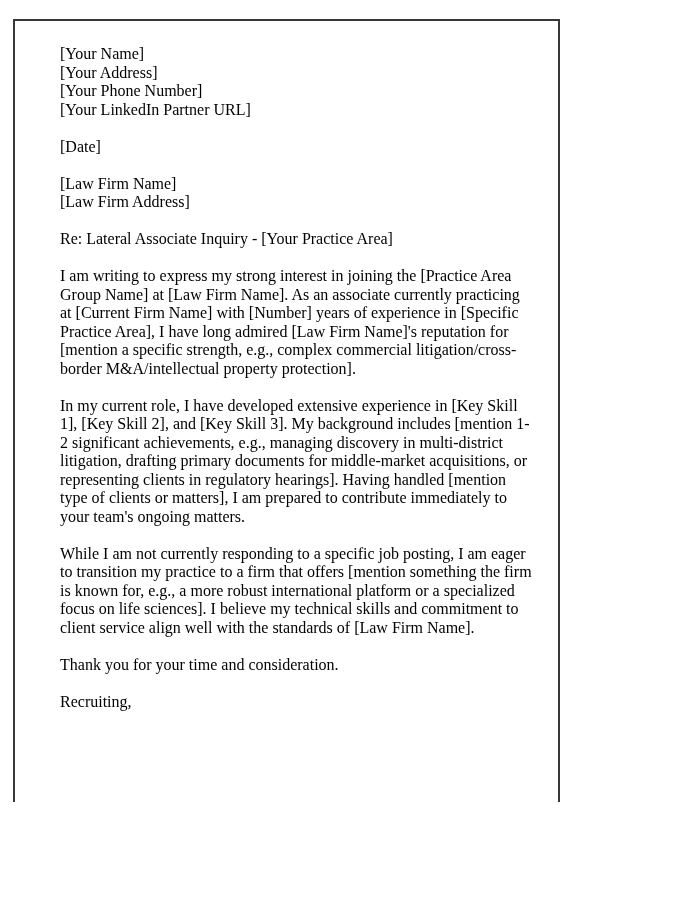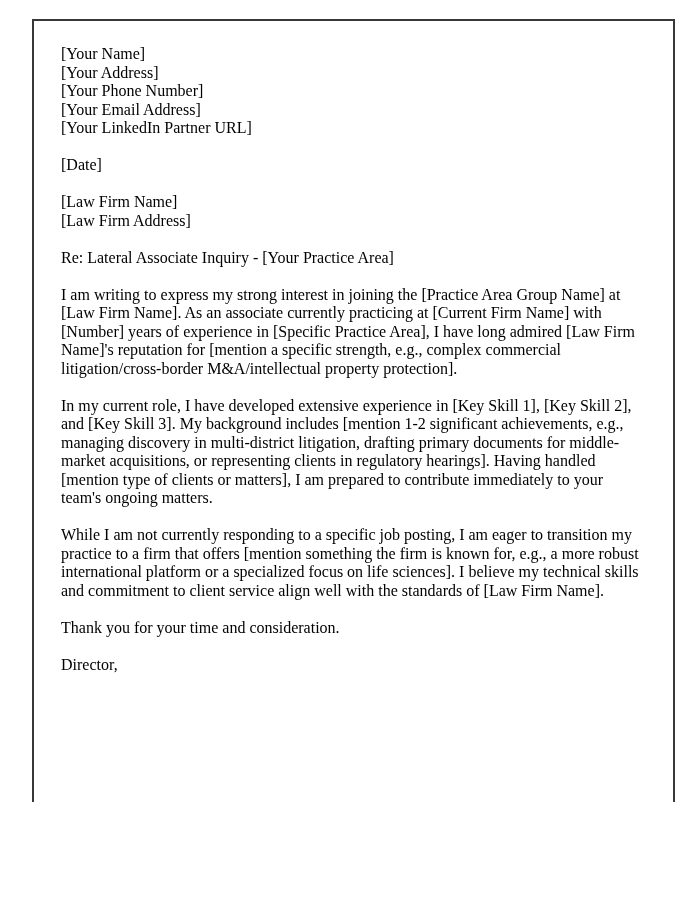--- a/index.html
+++ b/index.html
@@ -9,28 +9,28 @@
   }
   body {
     width: 700px;
     height: 900px;
     position: relative;
     font-family: "Liberation Serif", serif;
     color: #000000;
   }
   .letter-box {
     position: absolute;
-    left: 32px;
+    left: 13px;
     top: 19px;
-    width: 643px;
+    width: 547px;
     height: 783px;
     box-sizing: border-box;
     border: 2px solid #383838;
     border-bottom: none;
-    padding: 24px 26px 0 27px;
+    padding: 24px 26px 0 45px;
     overflow: hidden;
     background: #ffffff;
   }
   .letter-box, .letter-box p, .letter-box div {
     font-size: 16px;
     line-height: 18.5px;
   }
   .block {
     margin: 0 0 18.5px 0;
   }
@@ -41,34 +41,33 @@
 </style>
 </head>
 <body>
 
 <div class="letter-box">
 
   <div class="block">
     <div class="line">[Your Name]</div>
     <div class="line">[Your Address]</div>
     <div class="line">[Your Phone Number]</div>
-    <div class="line">[Your Email Address]</div>
     <div class="line">[Your LinkedIn Partner URL]</div>
   </div>
 
   <div class="block">[Date]</div>
 
   <div class="block">
     <div class="line">[Law Firm Name]</div>
     <div class="line">[Law Firm Address]</div>
   </div>
 
   <div class="block">Re: Lateral Associate Inquiry - [Your Practice Area]</div>
 
 
   <p class="block">I am writing to express my strong interest in joining the [Practice Area Group Name] at [Law Firm Name]. As an associate currently practicing at [Current Firm Name] with [Number] years of experience in [Specific Practice Area], I have long admired [Law Firm Name]'s reputation for [mention a specific strength, e.g., complex commercial litigation/cross-border M&amp;A/intellectual property protection].</p>
   <p class="block">In my current role, I have developed extensive experience in [Key Skill 1], [Key Skill 2], and [Key Skill 3]. My background includes [mention 1-2 significant achievements, e.g., managing discovery in multi-district litigation, drafting primary documents for middle-market acquisitions, or representing clients in regulatory hearings]. Having handled [mention type of clients or matters], I am prepared to contribute immediately to your team's ongoing matters.</p>
   <p class="block">While I am not currently responding to a specific job posting, I am eager to transition my practice to a firm that offers [mention something the firm is known for, e.g., a more robust international platform or a specialized focus on life sciences]. I believe my technical skills and commitment to client service align well with the standards of [Law Firm Name].</p>
   <p class="block">Thank you for your time and consideration.</p>
 
-  <div class="block">Director,</div>
+  <div class="block">Recruiting,</div>
 
 </div>
 
 </body></html>

